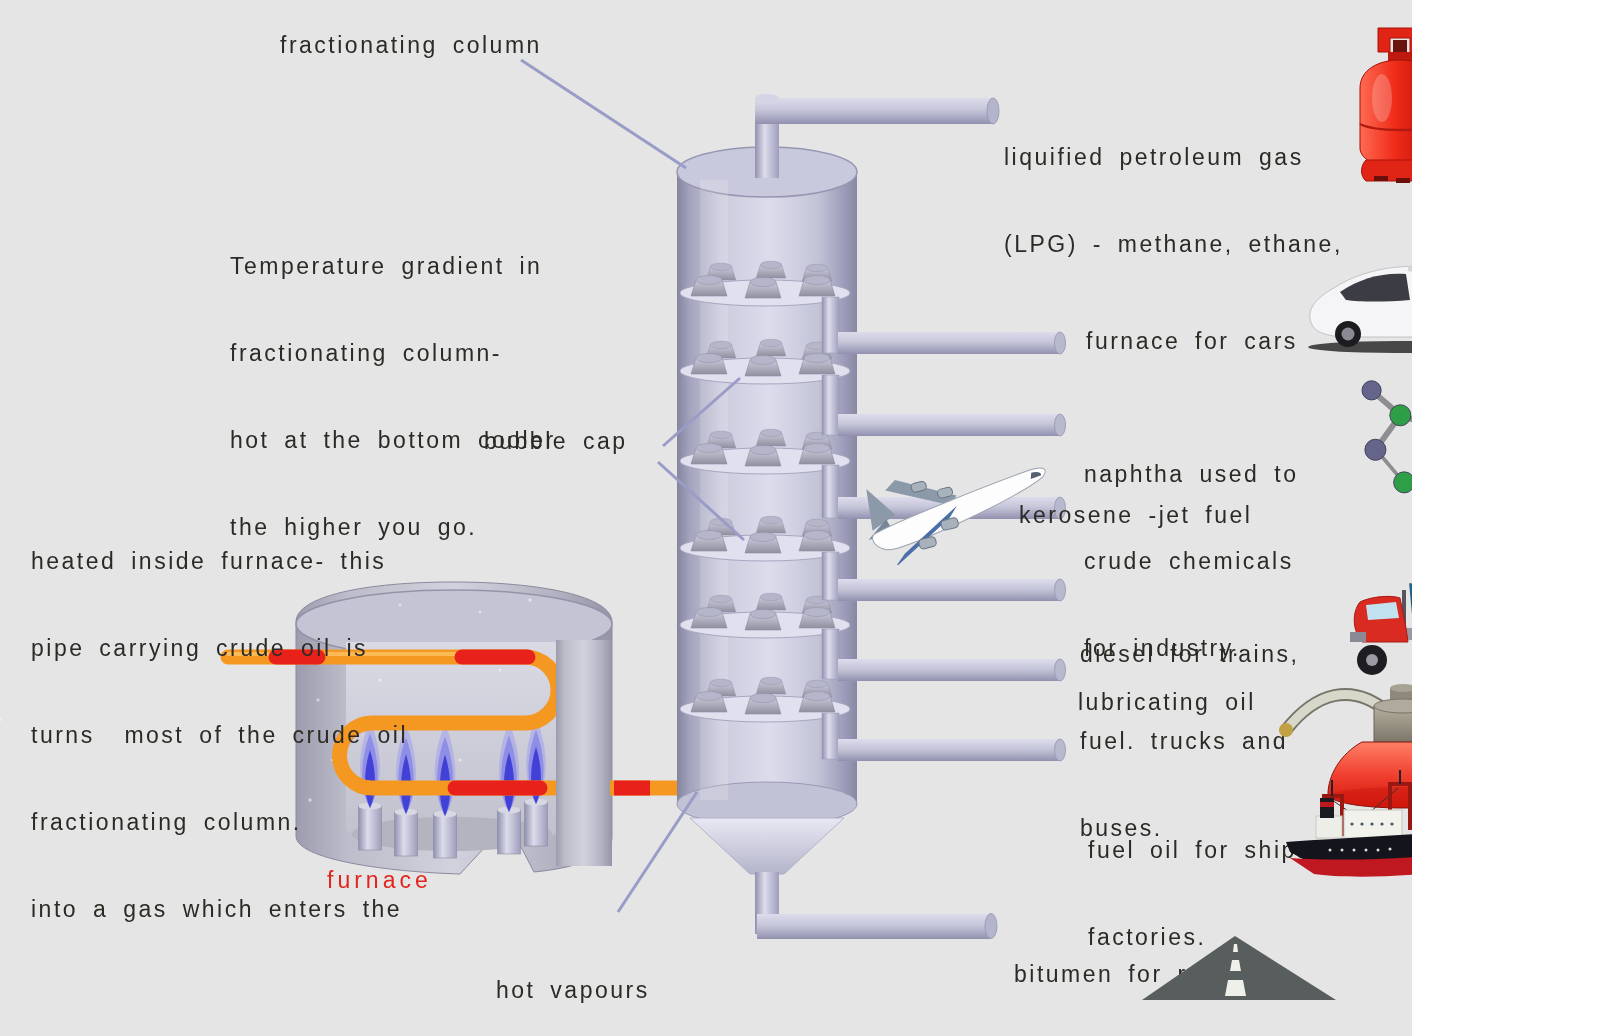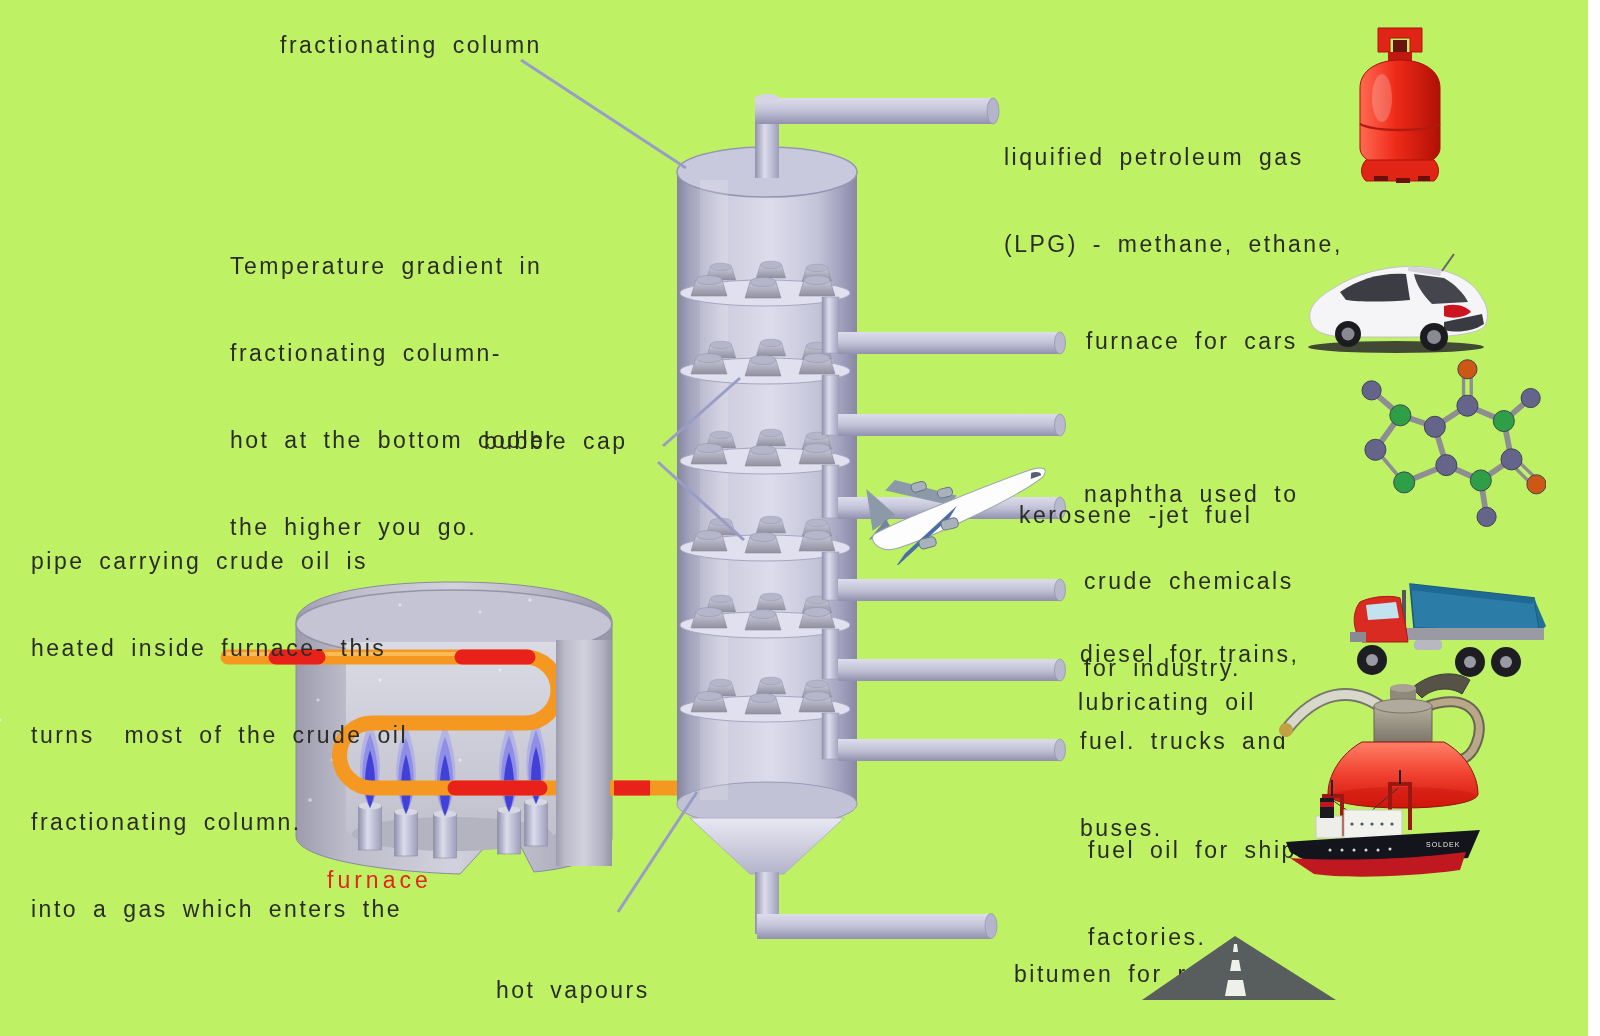--- a/index.html
+++ b/index.html
@@ -1,16 +1,16 @@
 <!DOCTYPE html>
 <html><head>
 <meta charset="utf-8">
 <style>
   html,body{margin:0;padding:0;}
-  .stage{position:relative;width:1588px;height:1036px;background:#bef264;overflow:hidden;
+  .stage{position:relative;width:1412px;height:1036px;background:#e5e5e5;overflow:hidden;
          font-family:"Liberation Sans",sans-serif;}
   .abs{position:absolute;}
   .lbl{position:absolute;color:#2b2b26;font-size:23px;line-height:29px;
        letter-spacing:2.5px;word-spacing:6px;white-space:pre;}
   .lbl.red{color:#e2251f;letter-spacing:4px;}
 </style>
 </head>
 <body>
 
 <div class="stage">
@@ -241,31 +241,31 @@
 
   <div class="lbl" style="left:230px;top:194px">
     <div>Temperature gradient in</div>
     <div>fractionating column-</div>
     <div>hot at the bottom cooler</div>
     <div>the higher you go.</div>
   </div>
 
   <div class="lbl" style="left:1086px;top:327px">furnace for cars</div>
 
-  <div class="lbl" style="left:1084px;top:422px">
+  <div class="lbl" style="left:1084px;top:402px">
     <div>naphtha used to</div>
     <div>crude chemicals</div>
     <div>for industry.</div>
   </div>
 
   <div class="lbl" style="left:484px;top:427px">bubble cap</div>
 
   <div class="lbl" style="left:31px;top:489px">
+    <div>heated inside furnace- this</div>
     <div>pipe carrying crude oil is</div>
-    <div>heated inside furnace- this</div>
     <div>turns  most of the crude oil</div>
     <div>fractionating column.</div>
     <div>into a gas which enters the</div>
   </div>
 
   <div class="lbl" style="left:1019px;top:501px">kerosene -jet fuel</div>
 
   <div class="lbl" style="left:1080px;top:582px">
     <div>diesel for trains,</div>
     <div>fuel. trucks and</div>

